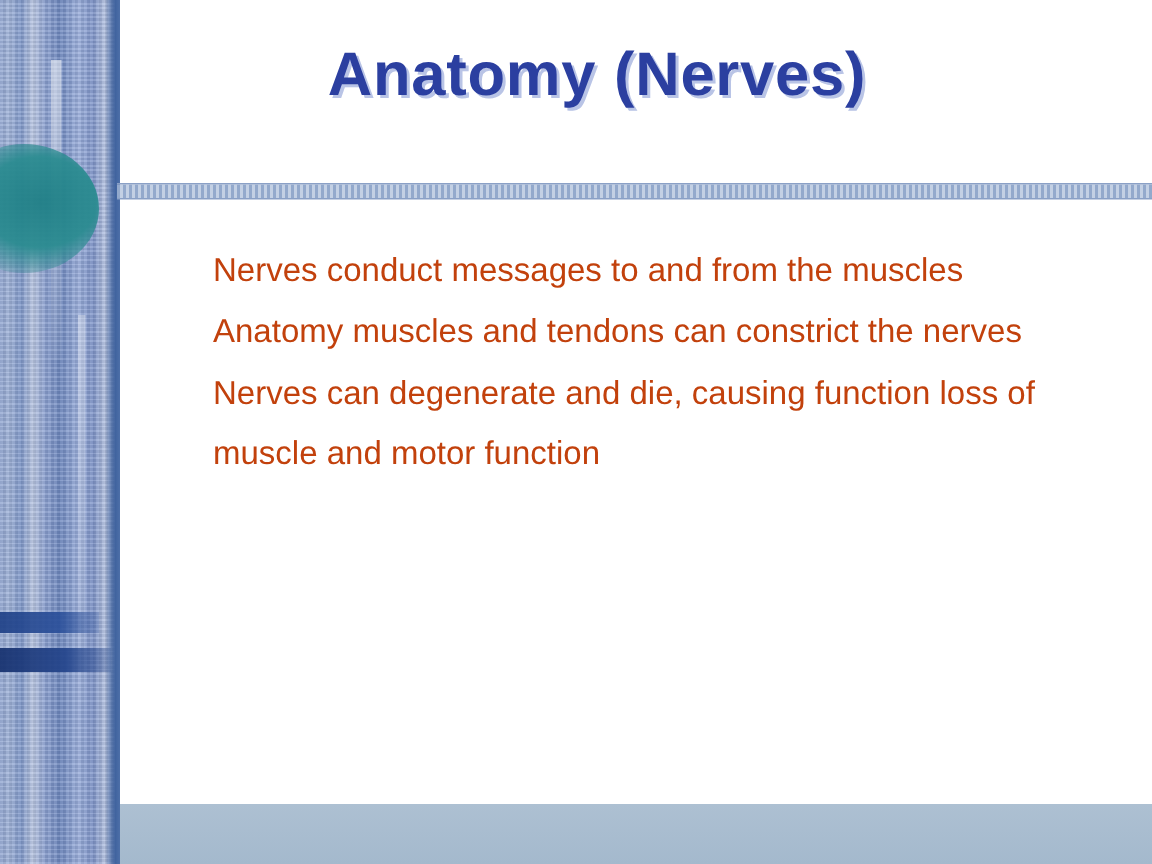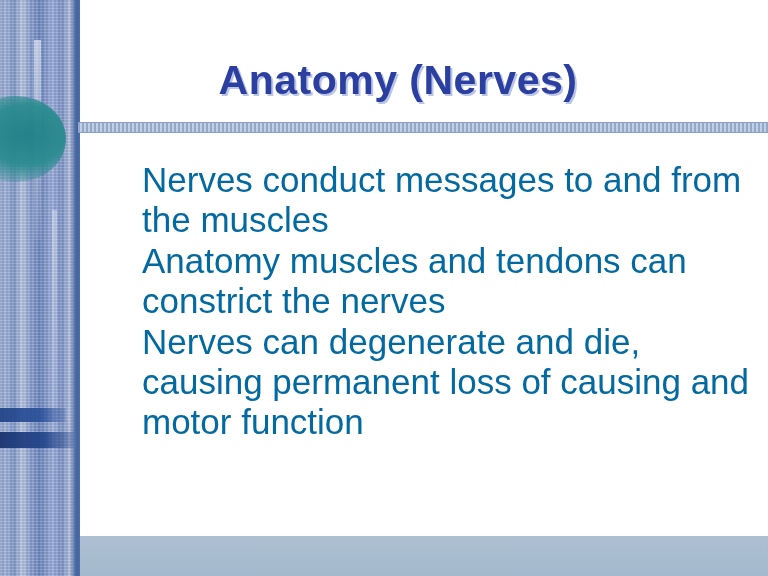--- a/index.html
+++ b/index.html
@@ -100,25 +100,24 @@
     top: 0;
     width: 10px;
     height: 576px;
     background: linear-gradient(90deg, rgba(47,74,140,0.0), #41649f 70%, #4d6fa8 100%);
   }
 
   
   .title-area {
     position: absolute;
     left: 80px;
-    top: 40px;
+    top: 26px;
     width: 636px;
     height: 80px;
     display: flex;
-    align-items: center;
     justify-content: center;
   }
   .slide-title {
     font-size: 41px;
     font-weight: bold;
     color: #2b3fa0;
     letter-spacing: 0.5px;
     text-shadow: 2px 2px 0 #b9c4e6;
     white-space: nowrap;
     font-family: "Liberation Sans", sans-serif;
@@ -140,22 +139,22 @@
   }
 
   
   .body-area {
     position: absolute;
     left: 110px;
     top: 160px;
     width: 640px;
   }
   .bullet-line {
-    color: #0369a1;
-    font-size: 35px;
+    color: #c2410c;
+    font-size: 22px;
     line-height: 40px;
     font-family: "Liberation Sans", sans-serif;
     margin-bottom: 1px;
     text-indent: 0;
     padding-left: 32px;
   }
 
   
   .bottom-bar {
     position: absolute;
@@ -191,20 +190,20 @@
 
   <div class="title-area">
     <div class="slide-title">Anatomy (Nerves)</div>
   </div>
 
   <div class="divider"></div>
 
   <div class="body-area">
     <div class="bullet-line">Nerves conduct messages to and from the muscles</div>
     <div class="bullet-line">Anatomy muscles and tendons can constrict the nerves</div>
-    <div class="bullet-line">Nerves can degenerate and die, causing permanent loss of causing and motor function</div>
+    <div class="bullet-line">Nerves can degenerate and die, causing function loss of muscle and motor function</div>
   </div>
 
   <div class="bottom-bar">
     <div class="bottom-bar-inner"></div>
   </div>
 
 </div>
 
 </body></html>

